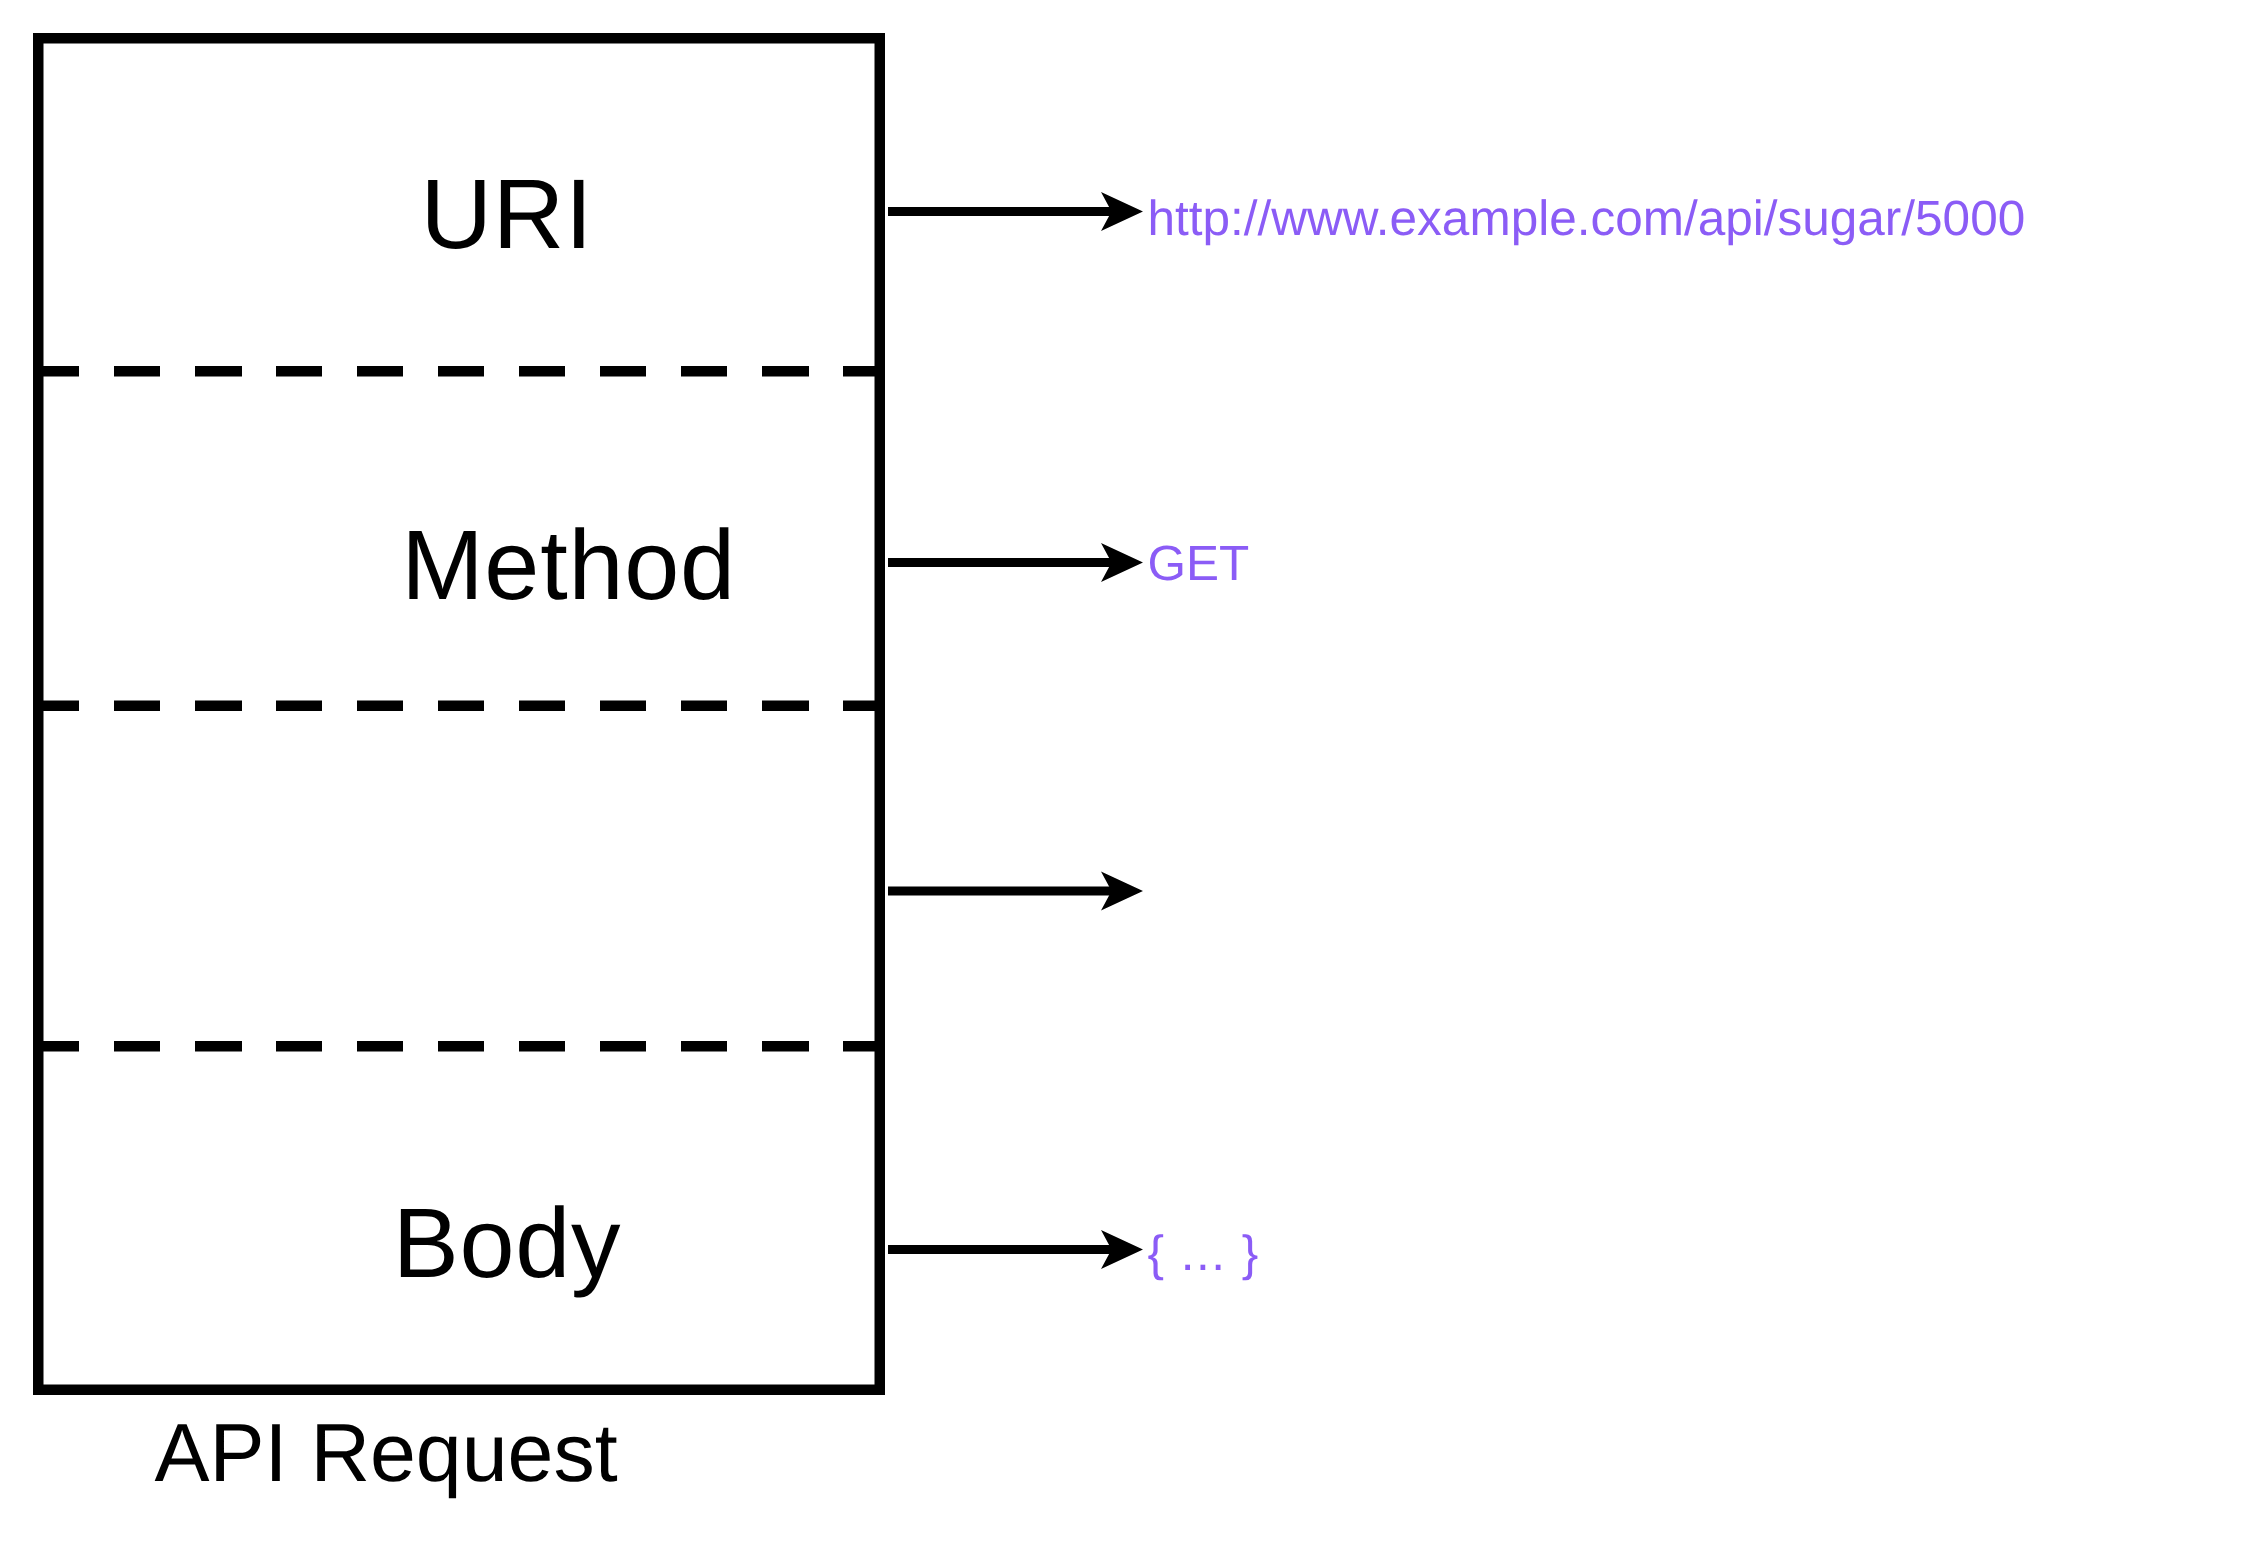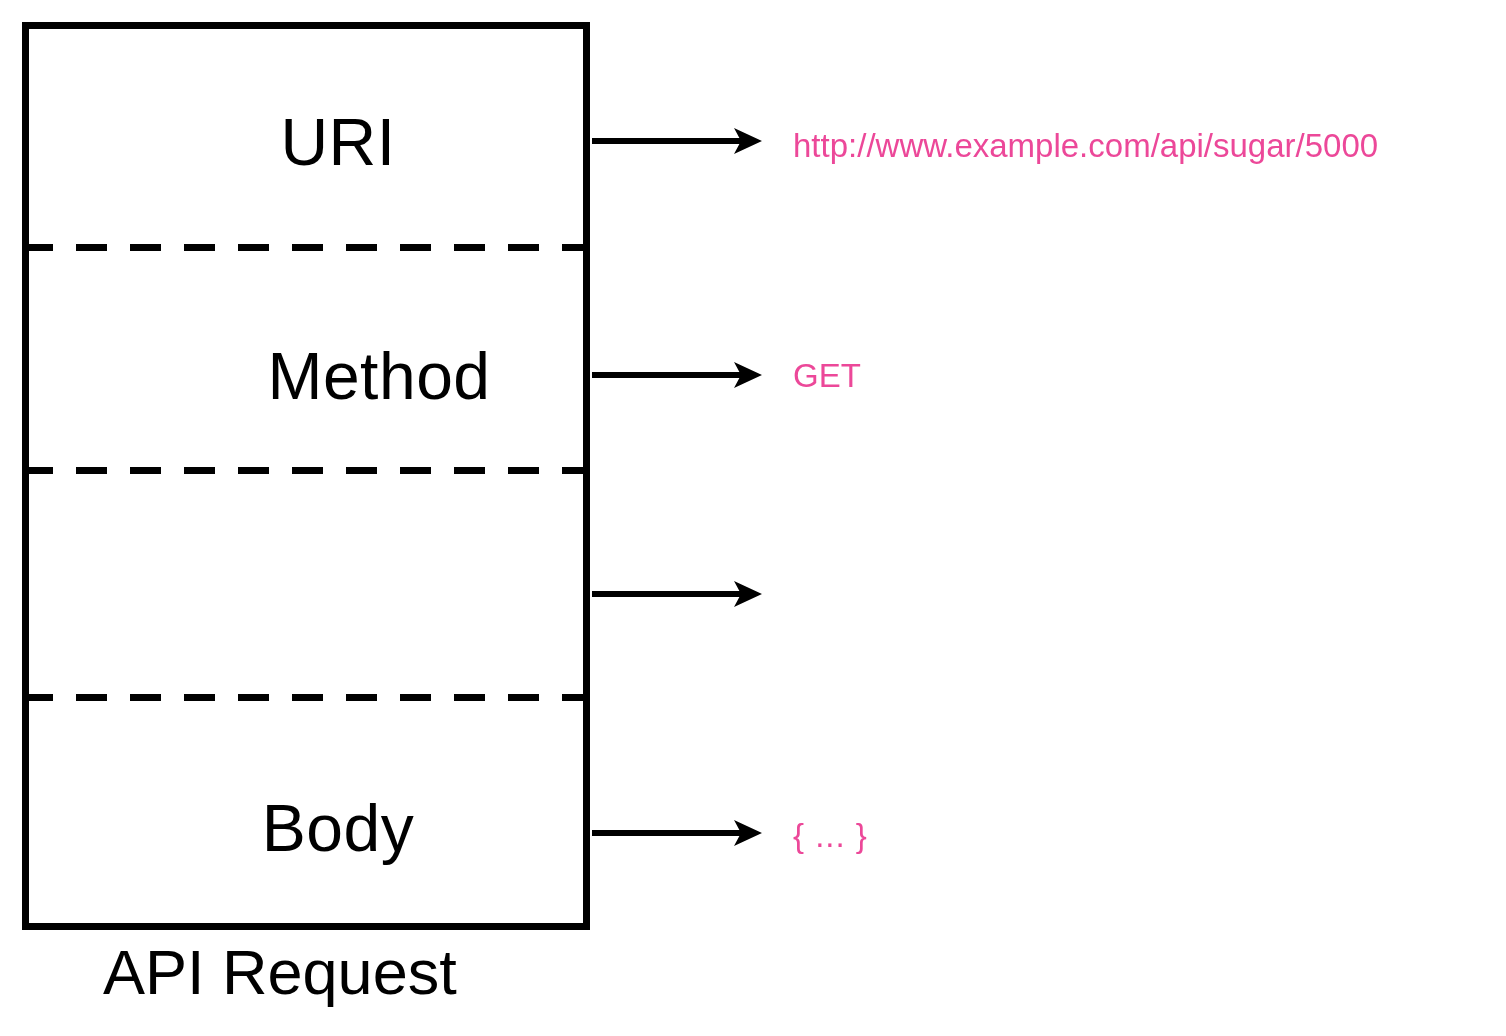--- a/index.html
+++ b/index.html
@@ -86,38 +86,38 @@
   .arrow svg { display: block; width: 176px; height: 34px; }
 
   .arrow-uri     { top: 141px; }
   .arrow-method  { top: 375px; }
   .arrow-headers { top: 594px; }
   .arrow-body    { top: 833px; }
 
   
   .value-label {
     position: absolute;
-    left: 793px;
+    left: 765px;
     font-size: 33px;
     line-height: 1;
     white-space: nowrap;
-    color: #ec4899;
+    color: #8b5cf6;
     transform: translateY(-50%);
   }
   .value-uri     { top: 145px; }
   .value-method  { top: 375px; }
   .value-headers { top: 596px; }
   .value-body    { top: 835px; letter-spacing: 1px; }
 
   
   .caption {
     position: absolute;
     left: 103px;
     top: 938px;
-    font-size: 63px;
+    font-size: 55px;
     line-height: 1.1;
     white-space: nowrap;
     color: #000000;
   }
 </style>
 </head>
 <body>
 
 <div id="canvas">
 

